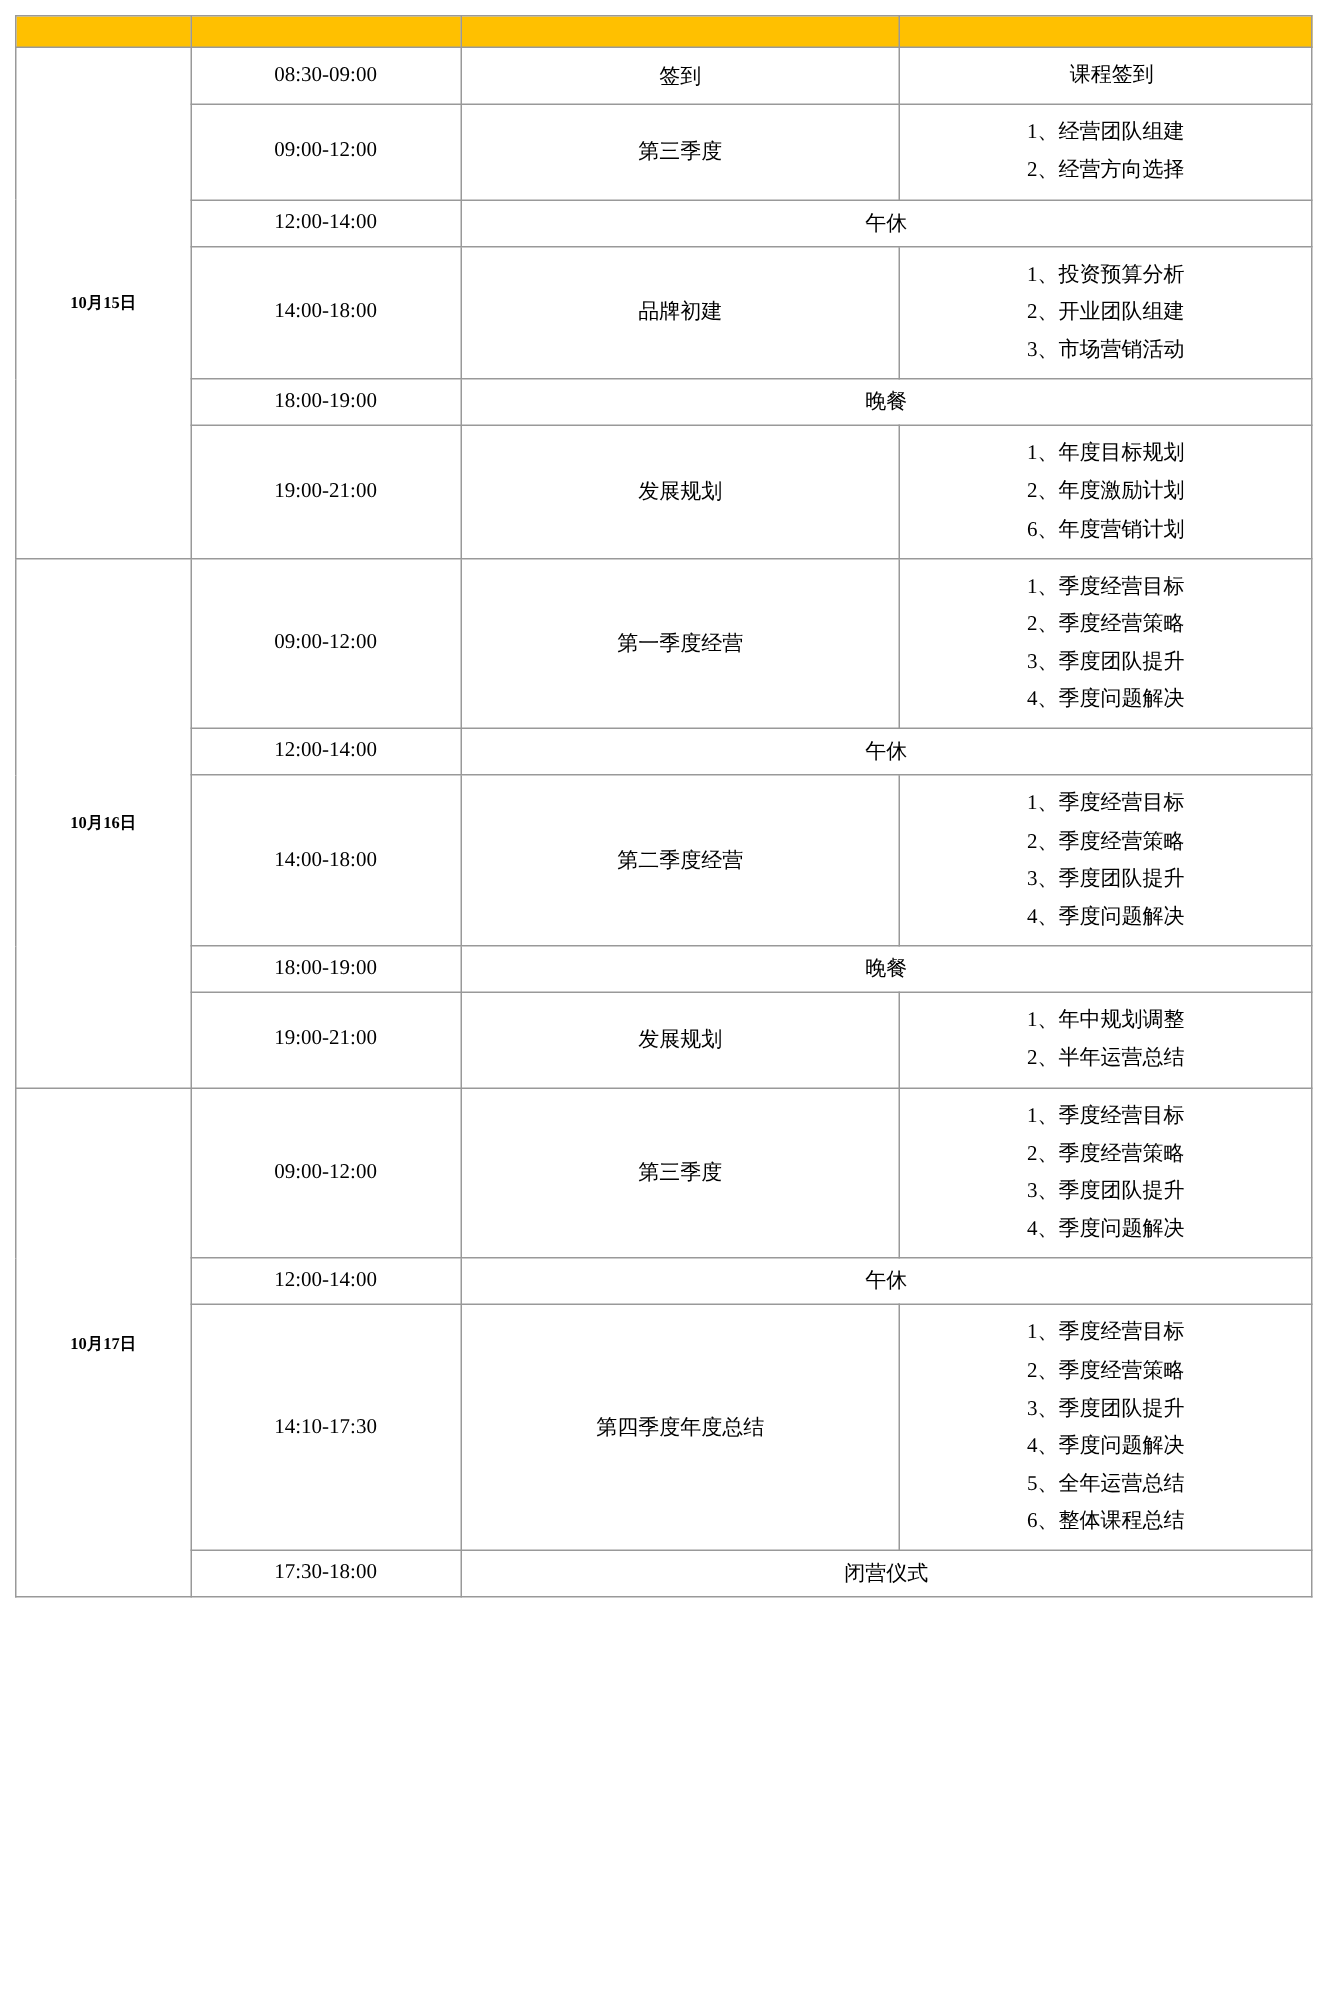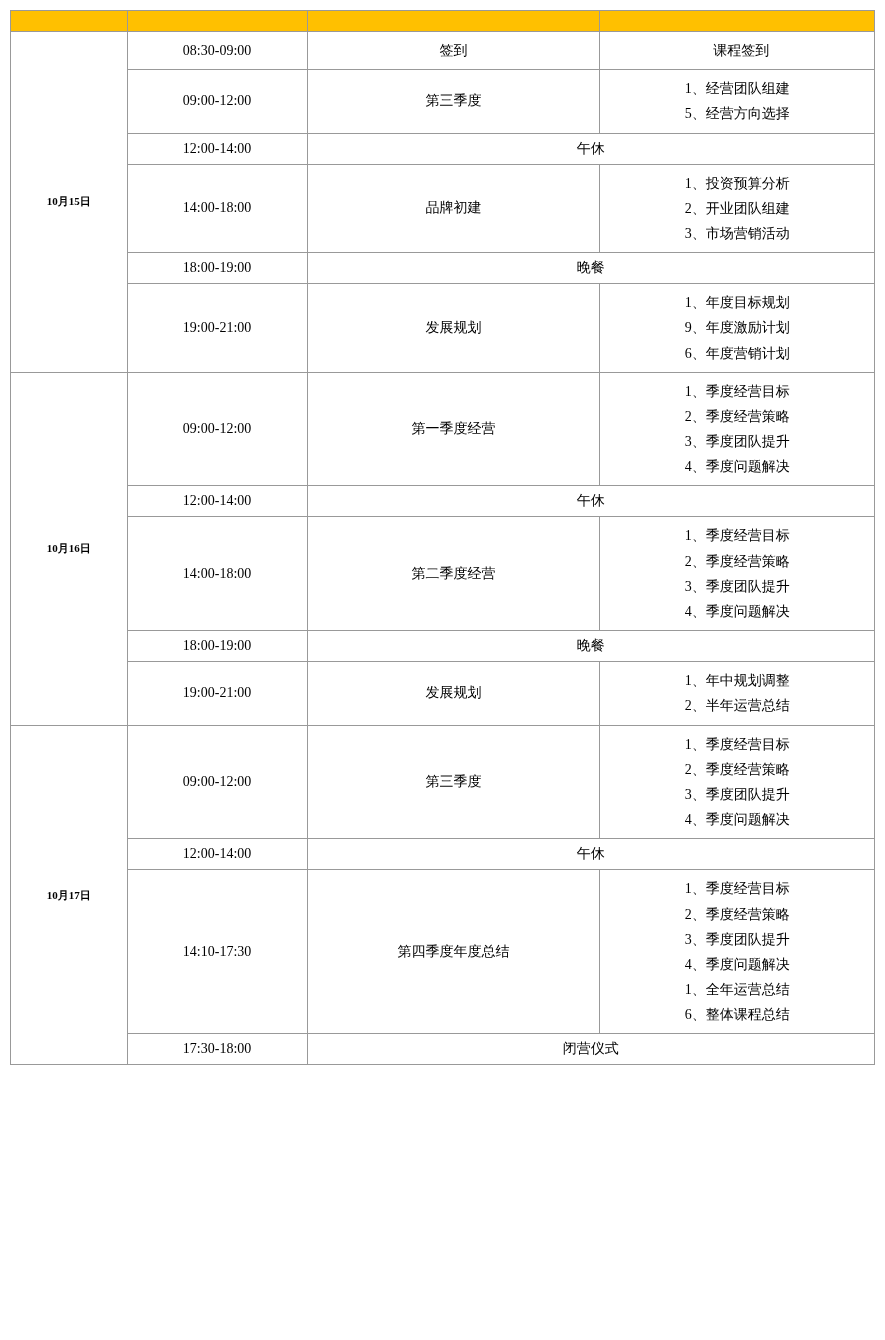--- a/index.html
+++ b/index.html
@@ -62,21 +62,21 @@
         <td rowspan="6" class="date-cell">10月15日</td>
         <td class="time-cell">08:30-09:00</td>
         <td>签到</td>
         <td class="content-cell" style="padding-left: 8px;">课程签到</td>
       </tr>
       <tr>
         <td class="time-cell">09:00-12:00</td>
         <td>第三季度</td>
         <td class="content-cell">
           <div>1、经营团队组建</div>
-          <div>5、经营方向选择</div>
+          <div>2、经营方向选择</div>
         </td>
       </tr>
       <tr>
         <td class="time-cell">12:00-14:00</td>
         <td colspan="2">午休</td>
       </tr>
       <tr>
         <td class="time-cell">14:00-18:00</td>
         <td>品牌初建</td>
         <td class="content-cell">
@@ -87,21 +87,21 @@
       </tr>
       <tr>
         <td class="time-cell">18:00-19:00</td>
         <td colspan="2">晚餐</td>
       </tr>
       <tr>
         <td class="time-cell">19:00-21:00</td>
         <td>发展规划</td>
         <td class="content-cell">
           <div>1、年度目标规划</div>
-          <div>9、年度激励计划</div>
+          <div>2、年度激励计划</div>
           <div>6、年度营销计划</div>
         </td>
       </tr>
       <tr>
         <td rowspan="5" class="date-cell">10月16日</td>
         <td class="time-cell">09:00-12:00</td>
         <td>第一季度经营</td>
         <td class="content-cell">
           <div>1、季度经营目标</div>
           <div>2、季度经营策略</div>
@@ -151,21 +151,21 @@
         <td colspan="2">午休</td>
       </tr>
       <tr>
         <td class="time-cell">14:10-17:30</td>
         <td>第四季度年度总结</td>
         <td class="content-cell">
           <div>1、季度经营目标</div>
           <div>2、季度经营策略</div>
           <div>3、季度团队提升</div>
           <div>4、季度问题解决</div>
-          <div>1、全年运营总结</div>
+          <div>5、全年运营总结</div>
           <div>6、整体课程总结</div>
         </td>
       </tr>
       <tr>
         <td class="time-cell">17:30-18:00</td>
         <td colspan="2">闭营仪式</td>
       </tr>
     </tbody>
 </table>
 

